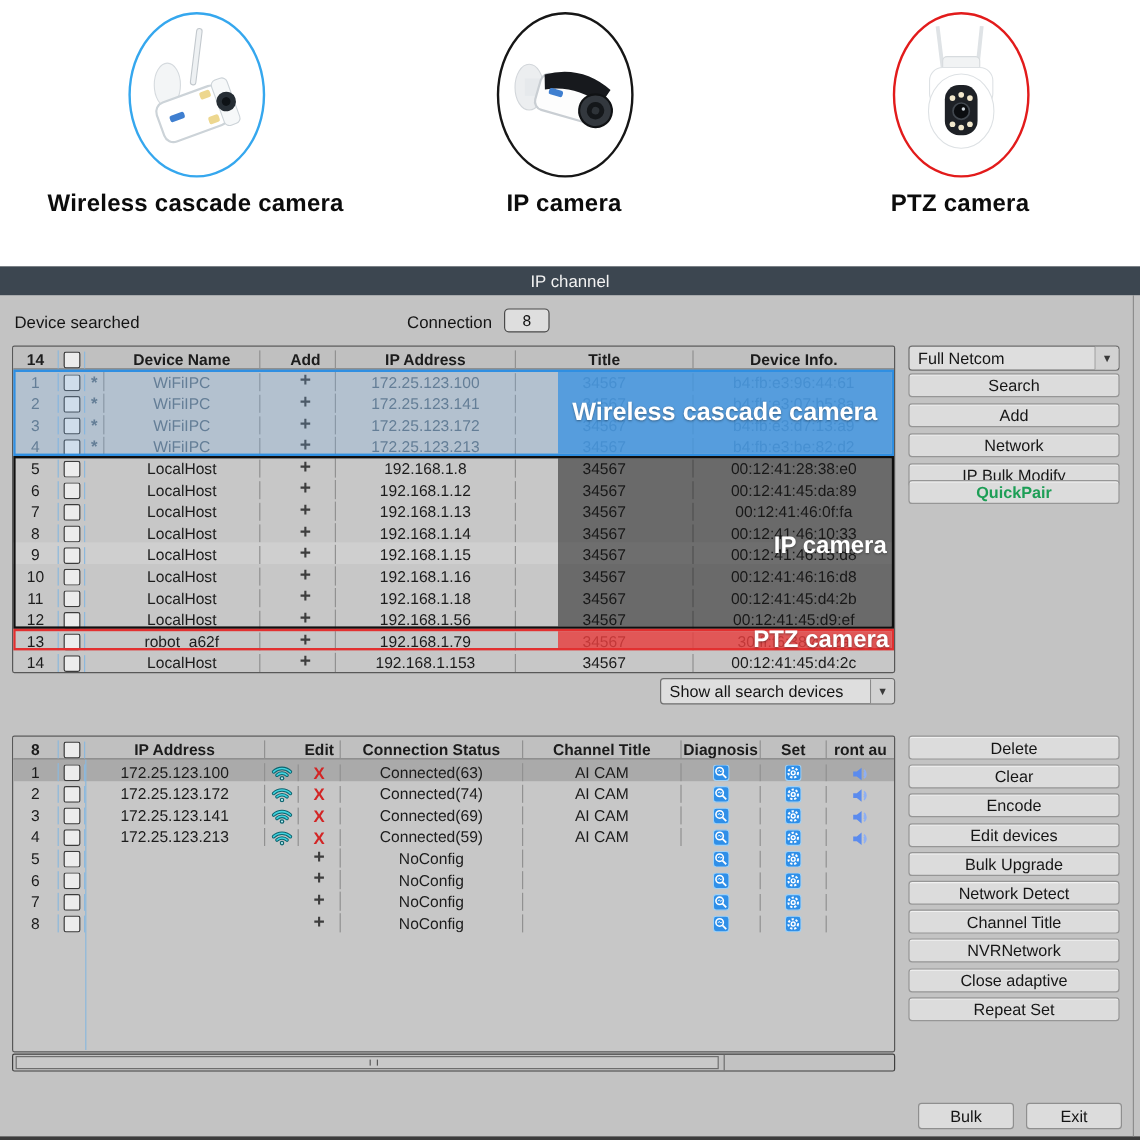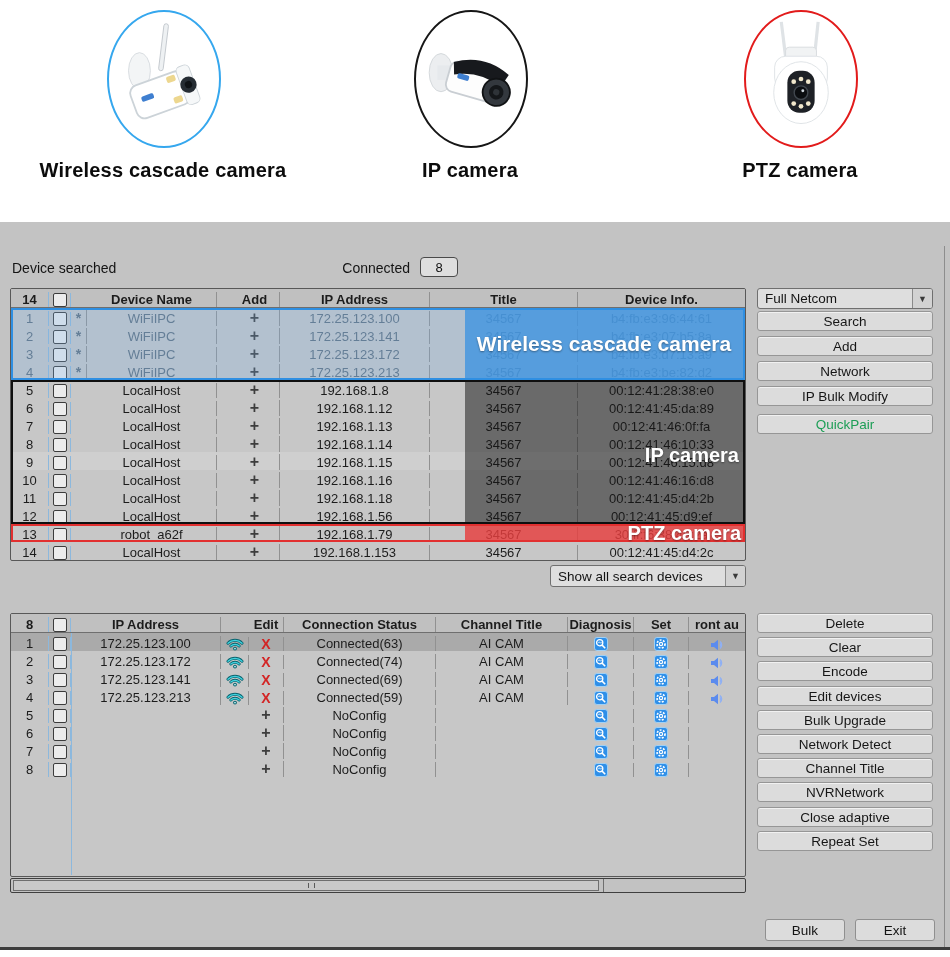--- a/index.html
+++ b/index.html
@@ -122,24 +122,27 @@
       <circle cx="47" cy="92" r="2.6" fill="#f2e8cc"></circle>
         <circle cx="55" cy="95" r="2.6" fill="#f2e8cc"></circle>
         <circle cx="63" cy="92" r="2.6" fill="#f2e8cc"></circle>
       <circle cx="55" cy="80" r="7.5" fill="#0b0d10" stroke="#41474e" stroke-width="1.5"></circle>
       <circle cx="57" cy="78" r="1.6" fill="#cfd6dc"></circle>
     </svg>
   </div>
   <div class="cam-label" style="left:640px;">PTZ camera</div>
 
   <div id="dialog">
+    <div id="titlebar">
+      <span>IP channel</span>
+    </div>
     <div id="right-edge"></div>
 
     <div class="lbl" style="left:12px;top:38px;">Device searched</div>
-    <div class="lbl" style="left:300px;top:38px;width:110px;text-align:right;">Connected</div>
+    <div class="lbl" style="left:300px;top:38px;width:110px;text-align:right;">Connection</div>
     <input id="searchtime-input" readonly="" value="8" style="">
 
     <div class="tbl" id="table1">
       <div id="t1-body">
           <div class="trow thead">
             <div class="cell bdiv" style="width: 38px;">14</div>
             <div class="cell bdiv" style="width: 22px;">
               <span class="cb"></span>
             </div>
             <div class="cell" style="width: 16px;"></div>
@@ -386,21 +389,21 @@
 
     <div class="dd" id="netcom-dd">
       <span class="dd-text">Full Netcom</span>
       <span class="dd-arrow">▼</span>
     </div>
     <div id="side-buttons">
         <div class="btn" style="top: 89px;">Search</div>
         <div class="btn" style="top: 114px;">Add</div>
         <div class="btn" style="top: 139px;">Network</div>
         <div class="btn" style="top: 164px;">IP Bulk Modify</div>
-        <div class="btn" style="top: 192px; color: rgb(29, 158, 86);">QuickPair</div>
+        <div class="btn" style="top: 178px; color: rgb(29, 158, 86); font-weight: bold;">QuickPair</div>
       </div>
 
     <div class="dd" id="showall-dd">
       <span class="dd-text">Show all search devices</span>
       <span class="dd-arrow">▼</span>
     </div>
 
     <div class="tbl" id="table2">
       <div id="t2-body">
           <div class="trow thead">

